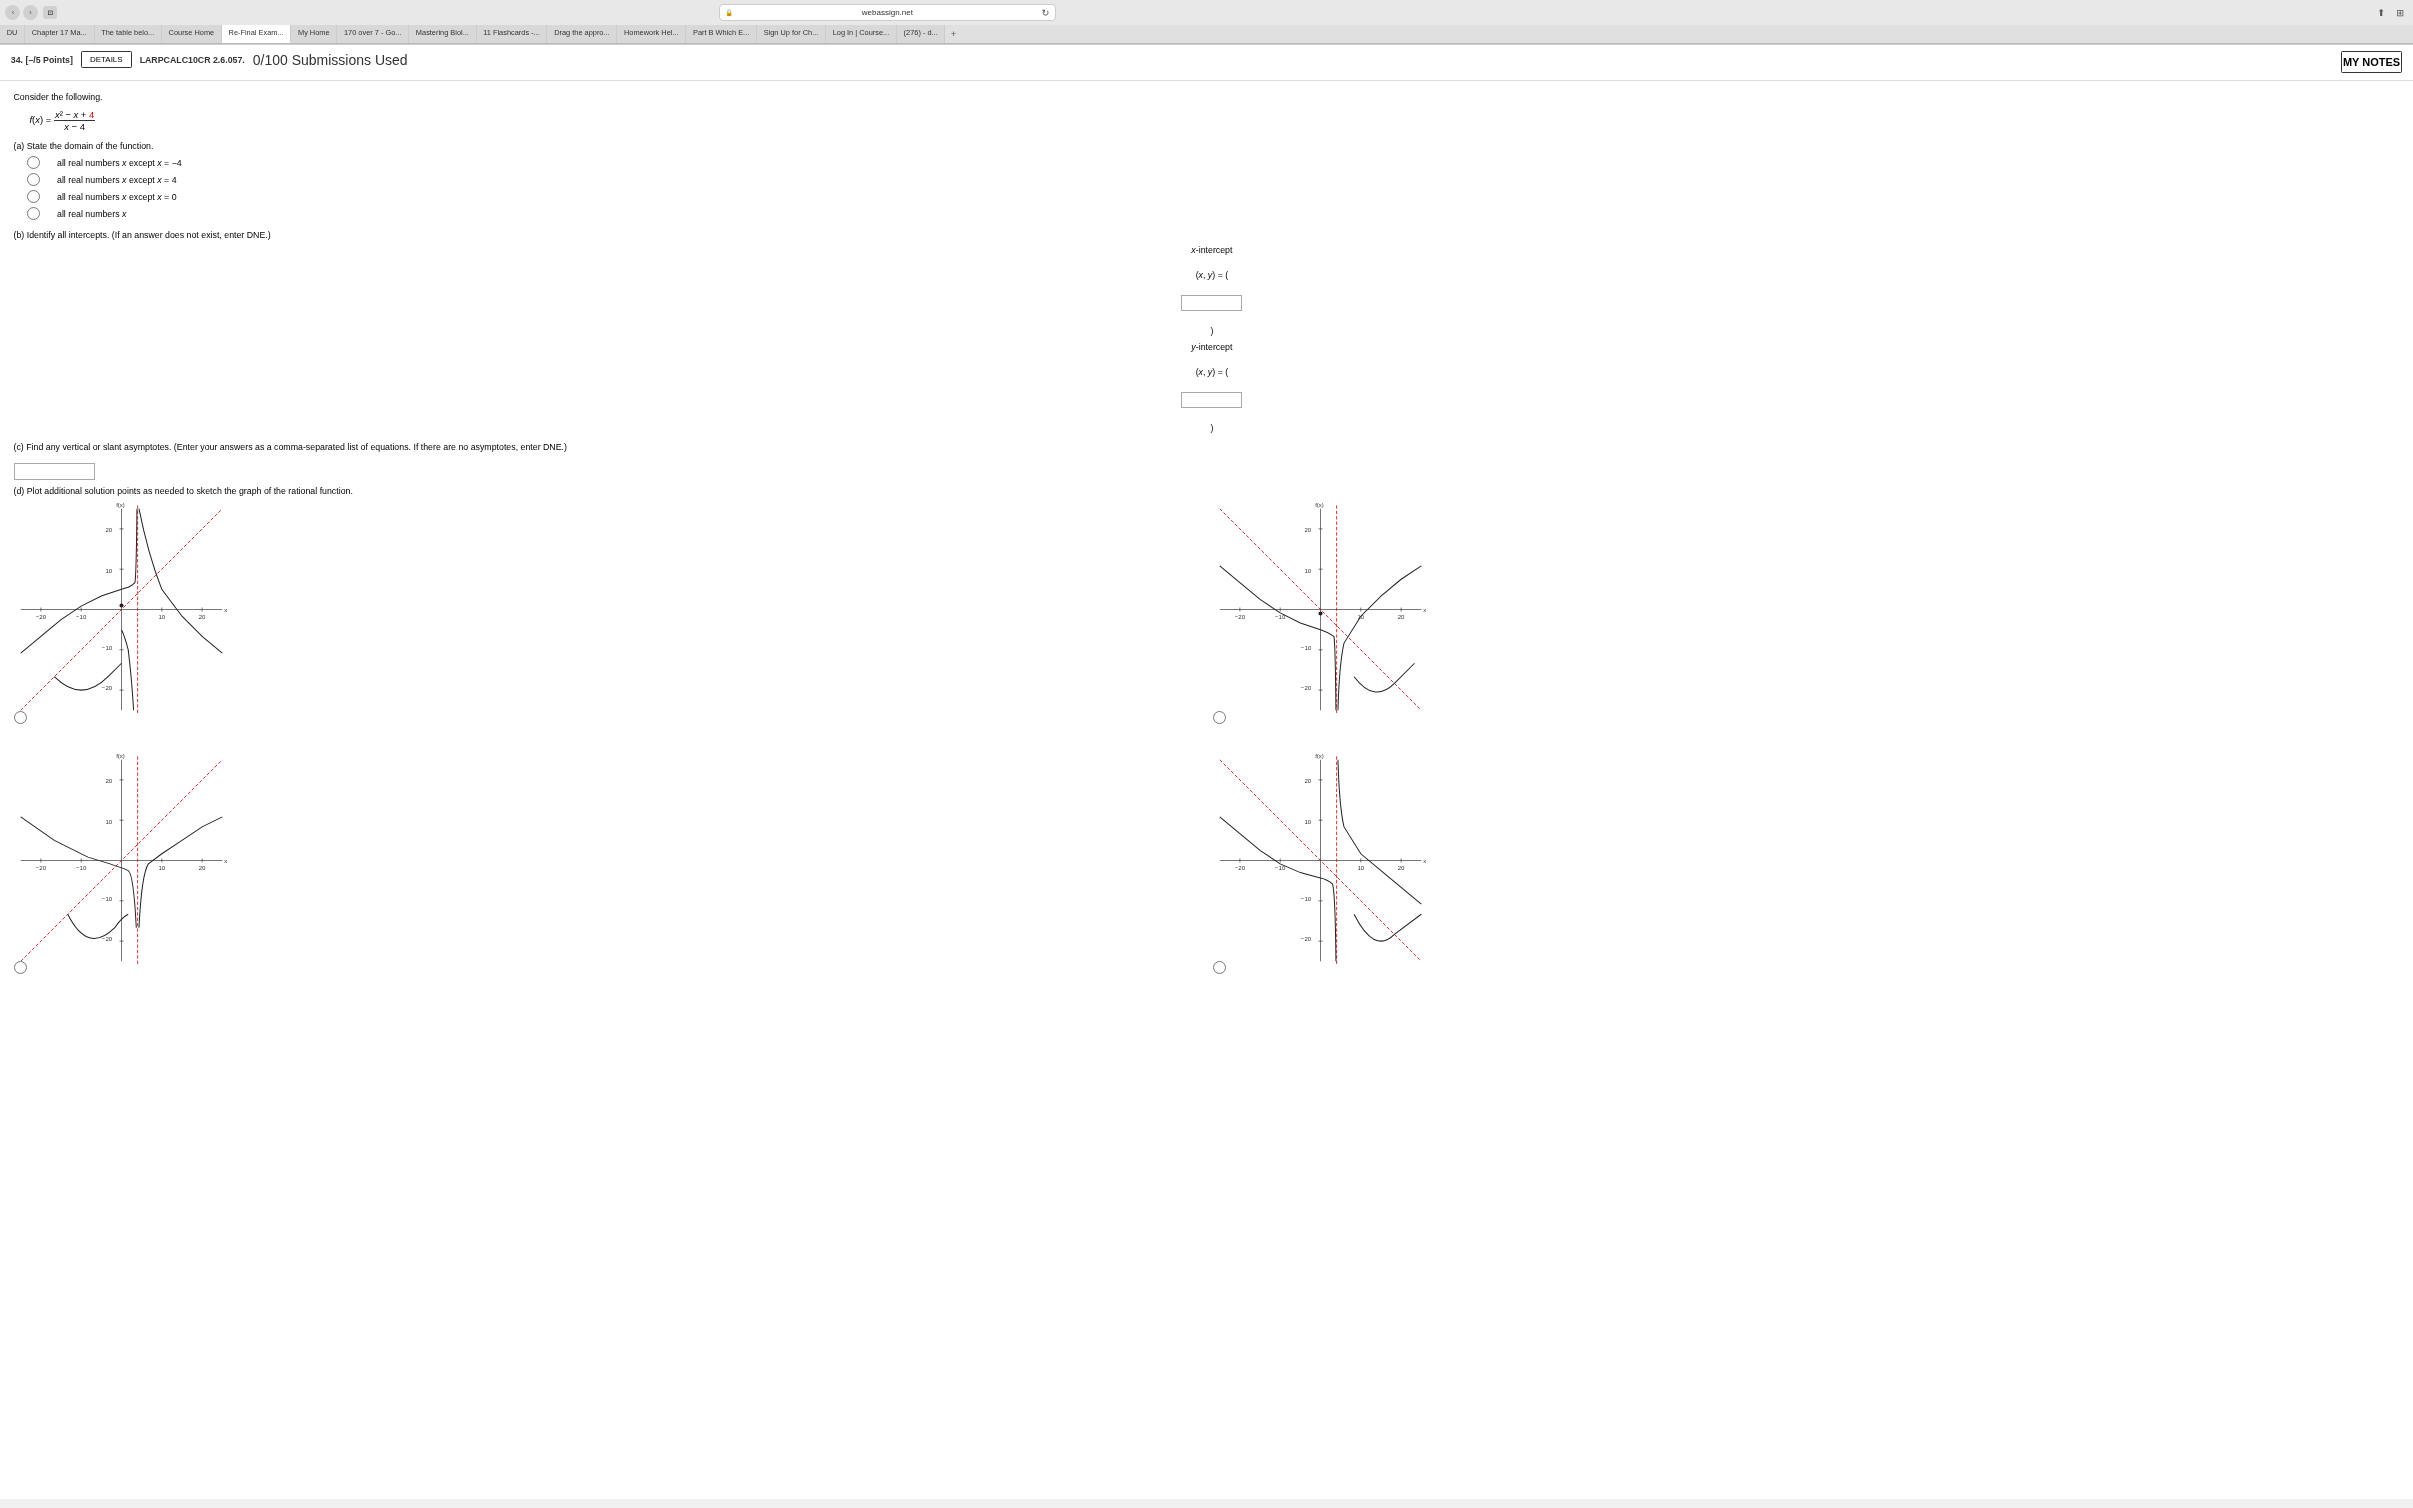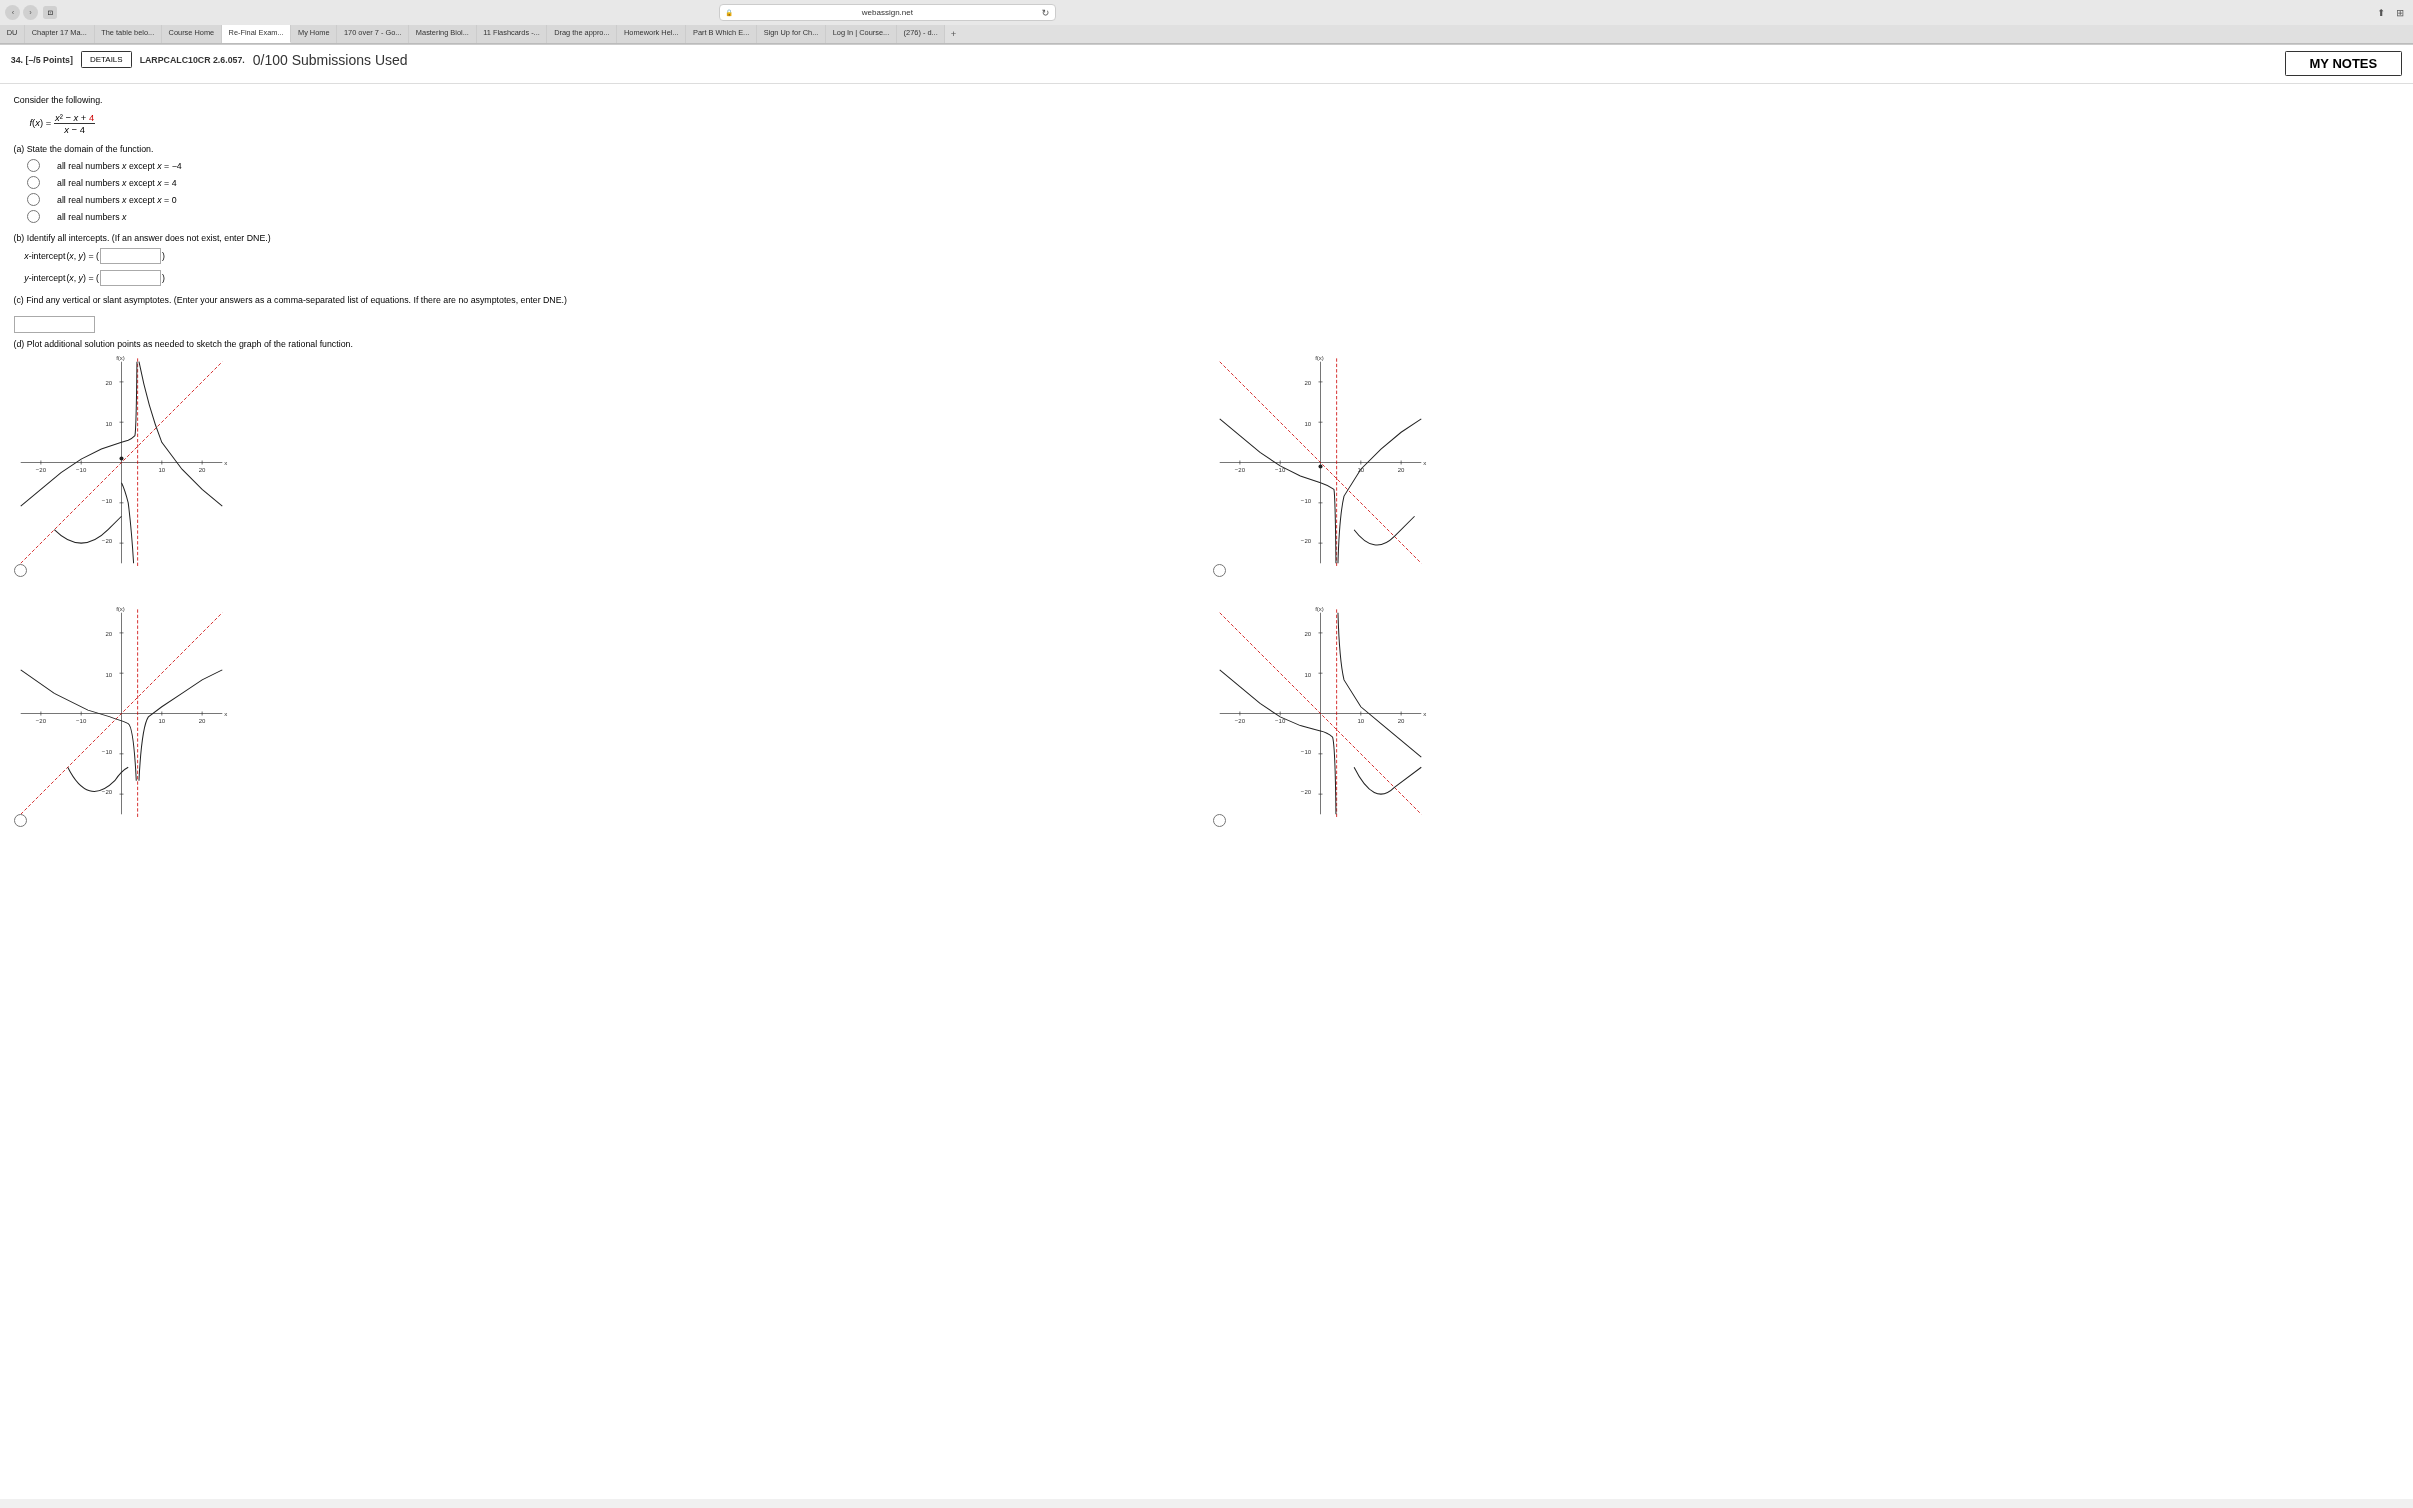--- a/index.html
+++ b/index.html
@@ -28,38 +28,38 @@
     
     .page-content { background: white; min-height: calc(100vh - 54px); }
 
     
     .question-header { display: flex; align-items: flex-start; justify-content: space-between; padding: 6.7px 10.8px; border-bottom: 0.7px solid #ddd; background: white; }
     .question-title { display: flex; align-items: center; gap: 8px; }
     .question-number { font-size: 8.8px; font-weight: 600; color: #333; }
     .details-btn { border: 0.7px solid #333; background: white; padding: 2.7px 8px; font-size: 8px; cursor: pointer; border-radius: 1.3px; font-weight: 500; }
     .problem-id { font-size: 8.8px; color: #333; font-weight: 600; }
     .submissions { font-size: 14px; color: #333; }
-    .my-notes-btn { border: 0.7px solid #333; background: white; padding: 4px 24px; font-size: 13px; cursor: pointer; border-radius: 1.3px; font-weight: 600; }
+    .my-notes-btn { border: 0.7px solid #333; background: white; padding: 4px 1px; font-size: 11px; cursor: pointer; border-radius: 1.3px; font-weight: 600; }
 
     
     .content-body { padding: 10.8px 13.5px; }
     .consider-text { margin-bottom: 6.7px; font-size: 8.8px; }
     .function-display { margin: 4px 0 9.4px 16px; font-size: 9.4px; }
     .fraction { display: inline-block; vertical-align: middle; text-align: center; }
     .fraction-num { display: block; border-bottom: 0.7px solid #333; padding: 0 1.3px; }
     .fraction-den { display: block; padding: 0 1.3px; }
     .fraction-num .red { color: #cc0000; }
     .part-label { font-size: 8.8px; margin-bottom: 5.4px; margin-top: 9.4px; }
 
     
     .radio-option { display: flex; align-items: center; gap: 17px; margin: 4px 0 4px 13.5px; font-size: 8.8px; }
     .radio-option input[type="radio"] { margin: 0; }
 
     
-    .intercept-row { display: flex; align-items: center; gap: 1px; margin: 5.4px 0 5.4px 10.8px; font-size: 8.8px; }
+    .intercept-row { display: flex; align-items: center; gap: 15px; margin: 5.4px 0 5.4px 10.8px; font-size: 8.8px; flex-direction: column; }
     .intercept-input { border: 0.7px solid #aaa; padding: 2px 4px; width: 61px; font-size: 8.8px; }
     .asymptote-input { border: 0.7px solid #aaa; padding: 2.7px 5.4px; width: 81px; font-size: 8.8px; margin: 5.4px 0; }
     .part-d-label { font-size: 8.8px; margin-bottom: 6.7px; }
     .graphs-grid { display: grid; grid-template-columns: 1fr 1fr; gap: 13.5px; margin-top: 6.7px; }
     .graph-container { position: relative; }
     
     svg text { font-family: -apple-system, sans-serif; }
 
     .italic { font-style: italic; }
   </style>

